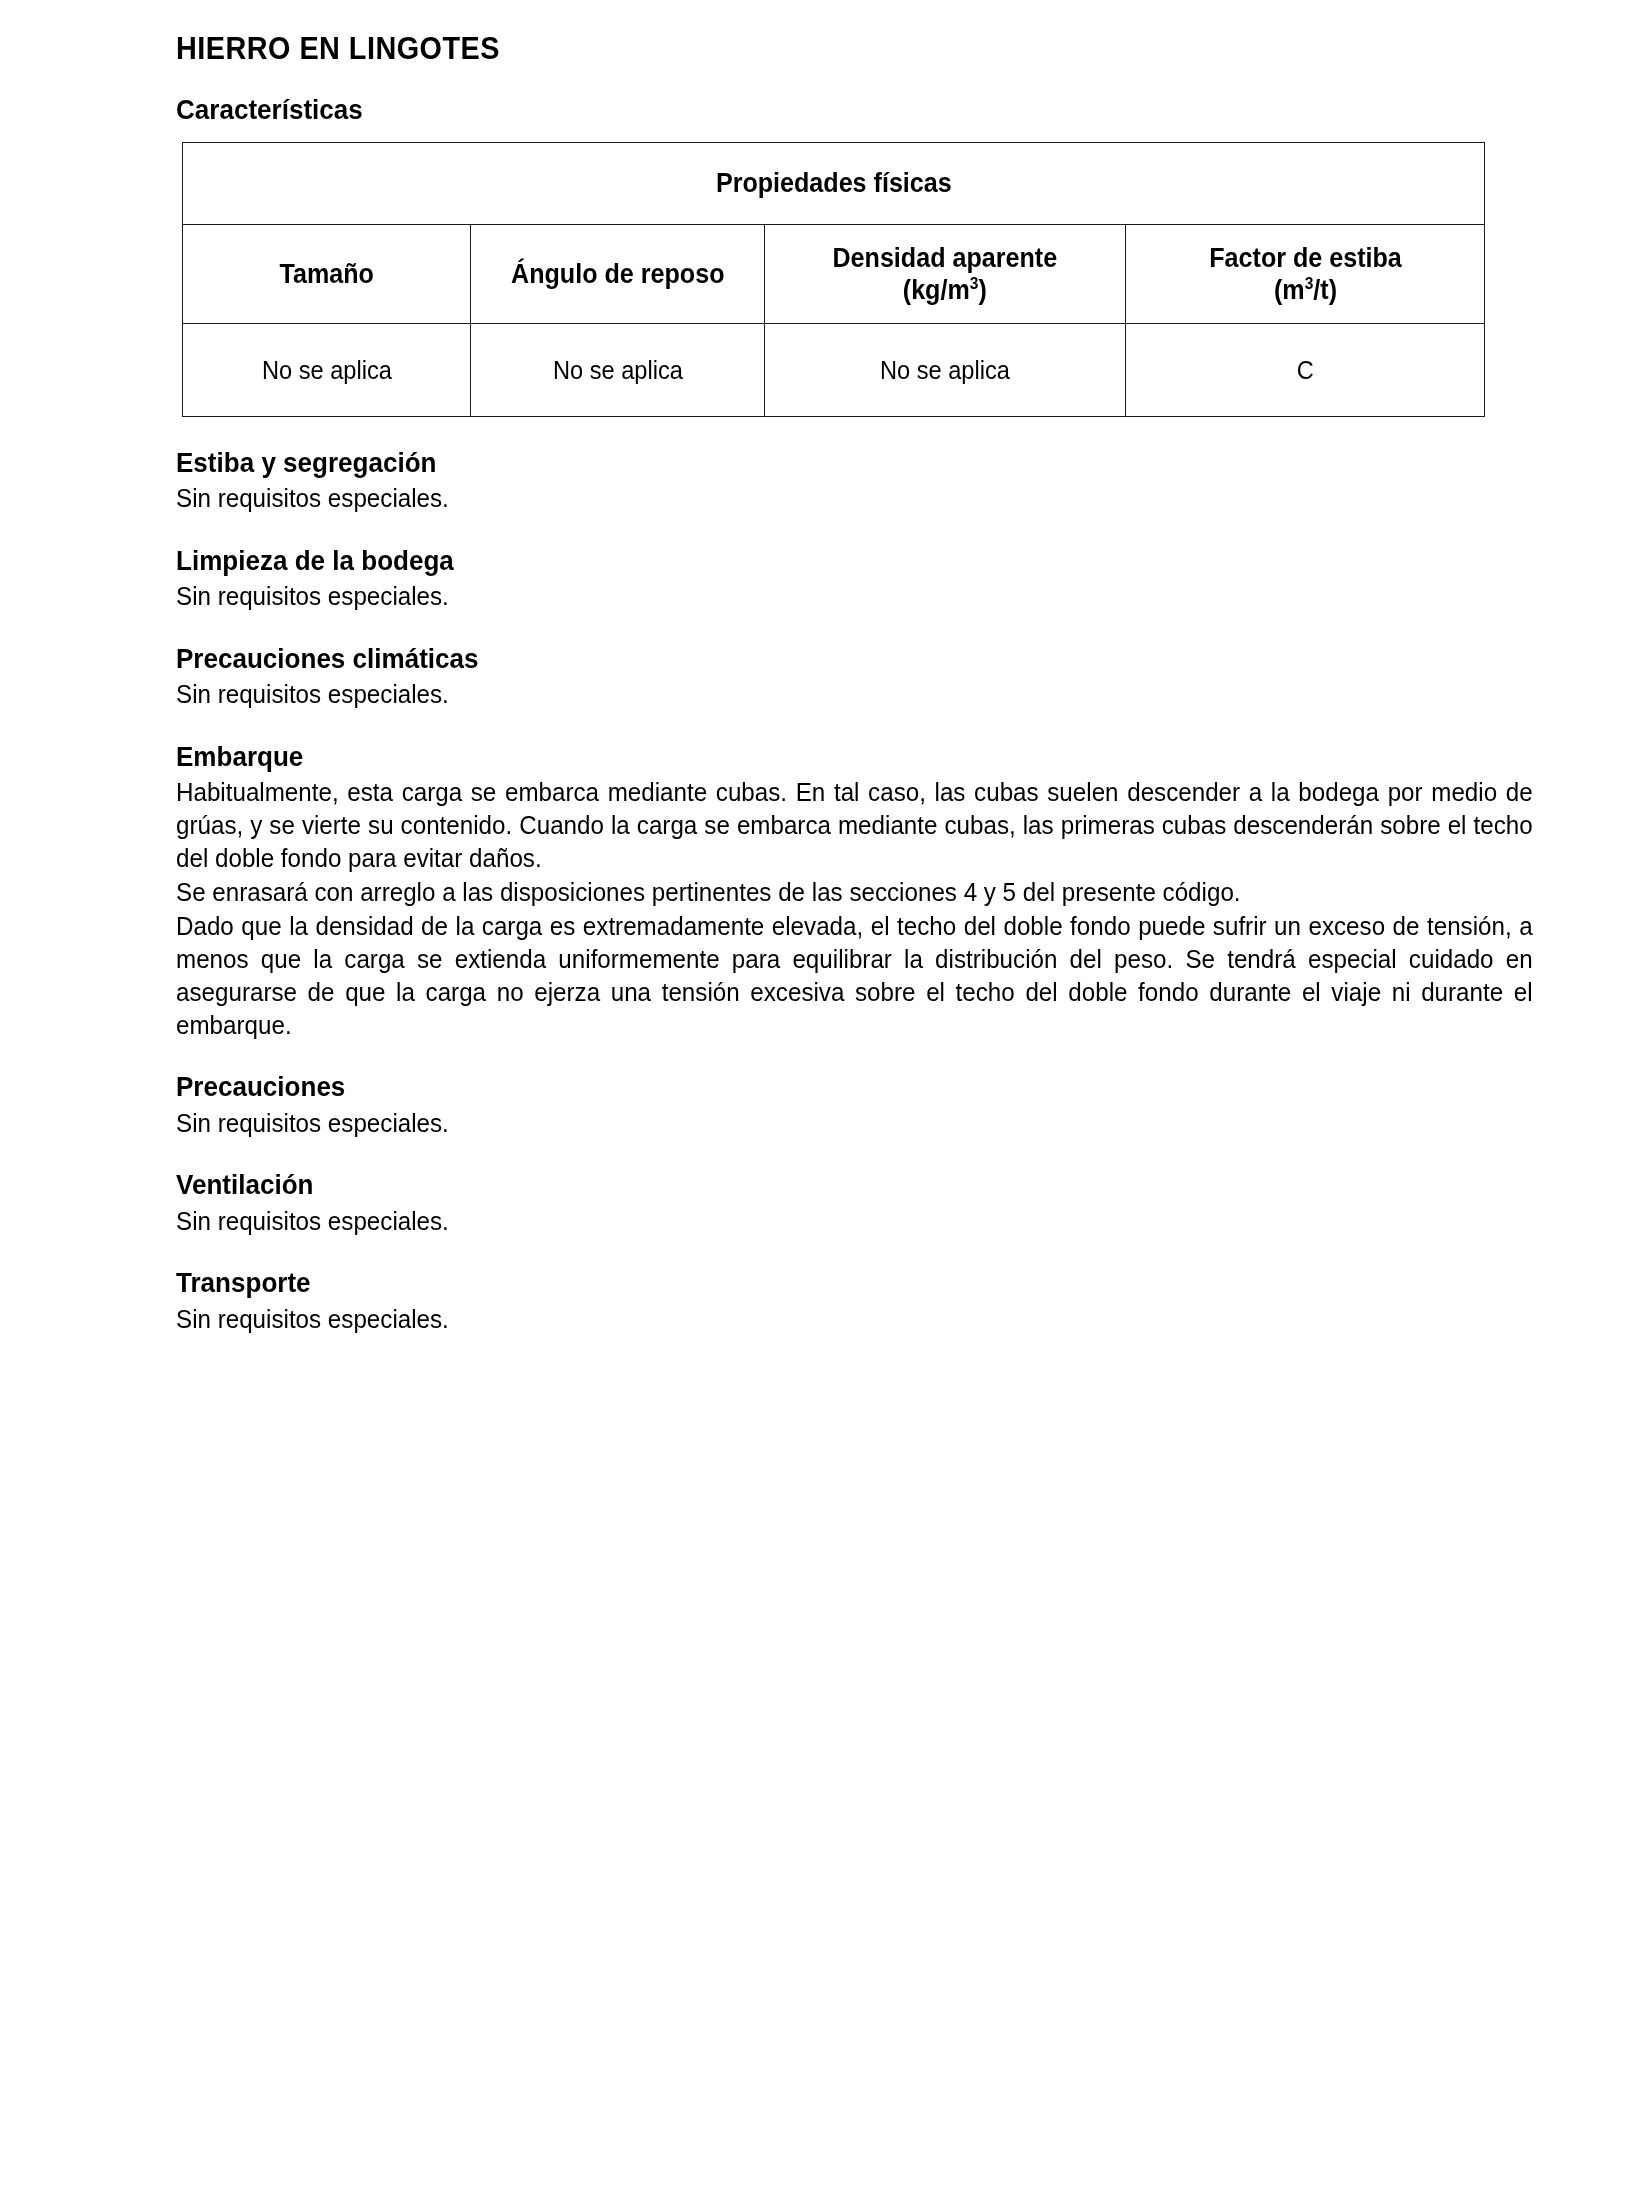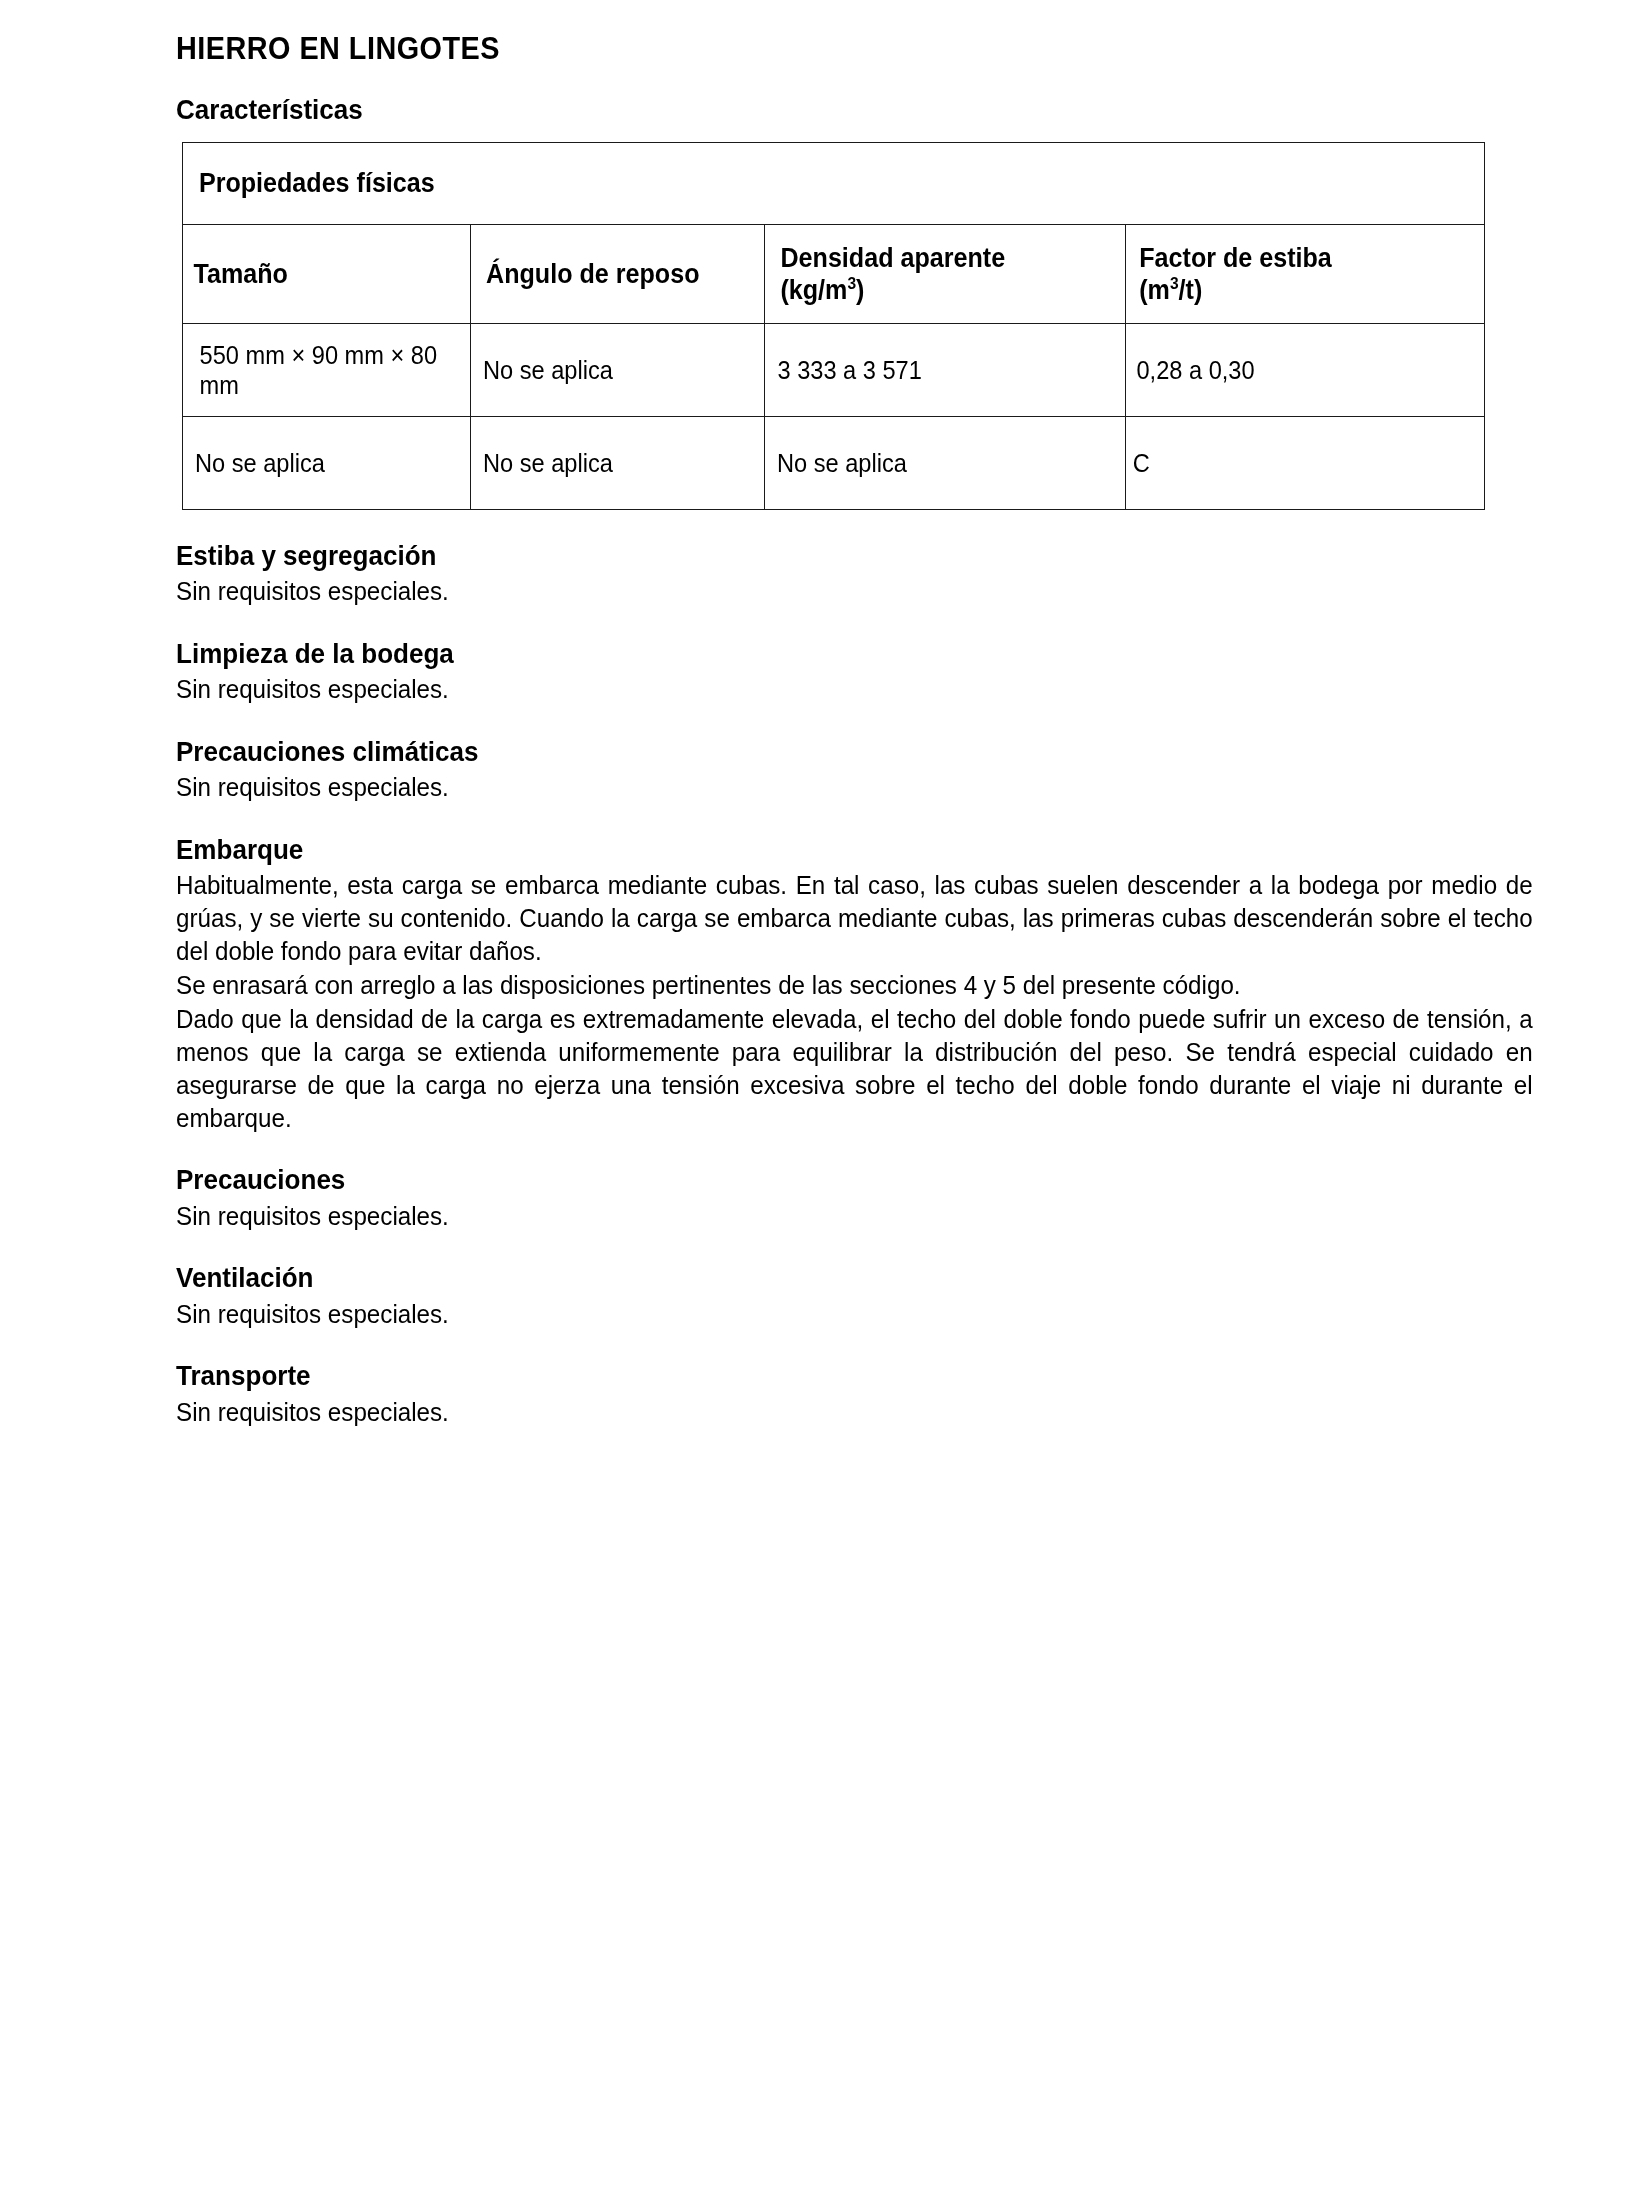--- a/index.html
+++ b/index.html
@@ -63,20 +63,21 @@
 
   
   table.props {
     border-collapse: collapse;
     width: 1303px;
     margin: 4.8px 0 0 6.4px;
     table-layout: fixed;
   }
   table.props td {
     border: 1.7px solid #1a1a1a;
+    text-align: center;
     vertical-align: middle;
     font-size: 25.4px;
     line-height: 1.2;
     padding: 11px 6.4px;
     transform-origin: center center;
   }
   table.props td .sq { display: inline-block; transform: scaleX(0.93); }
   table.props td.banner {
     font-weight: bold;
     font-size: 27px;
@@ -119,26 +120,20 @@
         <tr>
           <td class="banner" colspan="4"><span class="sq">Propiedades físicas</span></td>
         </tr>
         <tr>
           <td class="hdr"><span class="sq">Tamaño</span></td>
           <td class="hdr"><span class="sq">Ángulo de reposo</span></td>
           <td class="hdr"><span class="sq"><span>Densidad aparente</span><br><span>(kg/m</span><sup>3</sup><span>)</span></span></td>
           <td class="hdr"><span class="sq"><span>Factor de estiba</span><br><span>(m</span><sup>3</sup><span>/t)</span></span></td>
         </tr>
         <tr>
-          <td class="val"><span class="sq">550 mm × 90 mm × 80 mm</span></td>
-          <td class="val"><span class="sq">No se aplica</span></td>
-          <td class="val"><span class="sq">3 333 a 3 571</span></td>
-          <td class="val"><span class="sq">0,28 a 0,30</span></td>
-        </tr>
-        <tr>
           <td class="val"><span class="sq">No se aplica</span></td>
           <td class="val"><span class="sq">No se aplica</span></td>
           <td class="val"><span class="sq">No se aplica</span></td>
           <td class="val"><span class="sq">C</span></td>
         </tr>
       </tbody>
     </table>
   </div>
 
 

